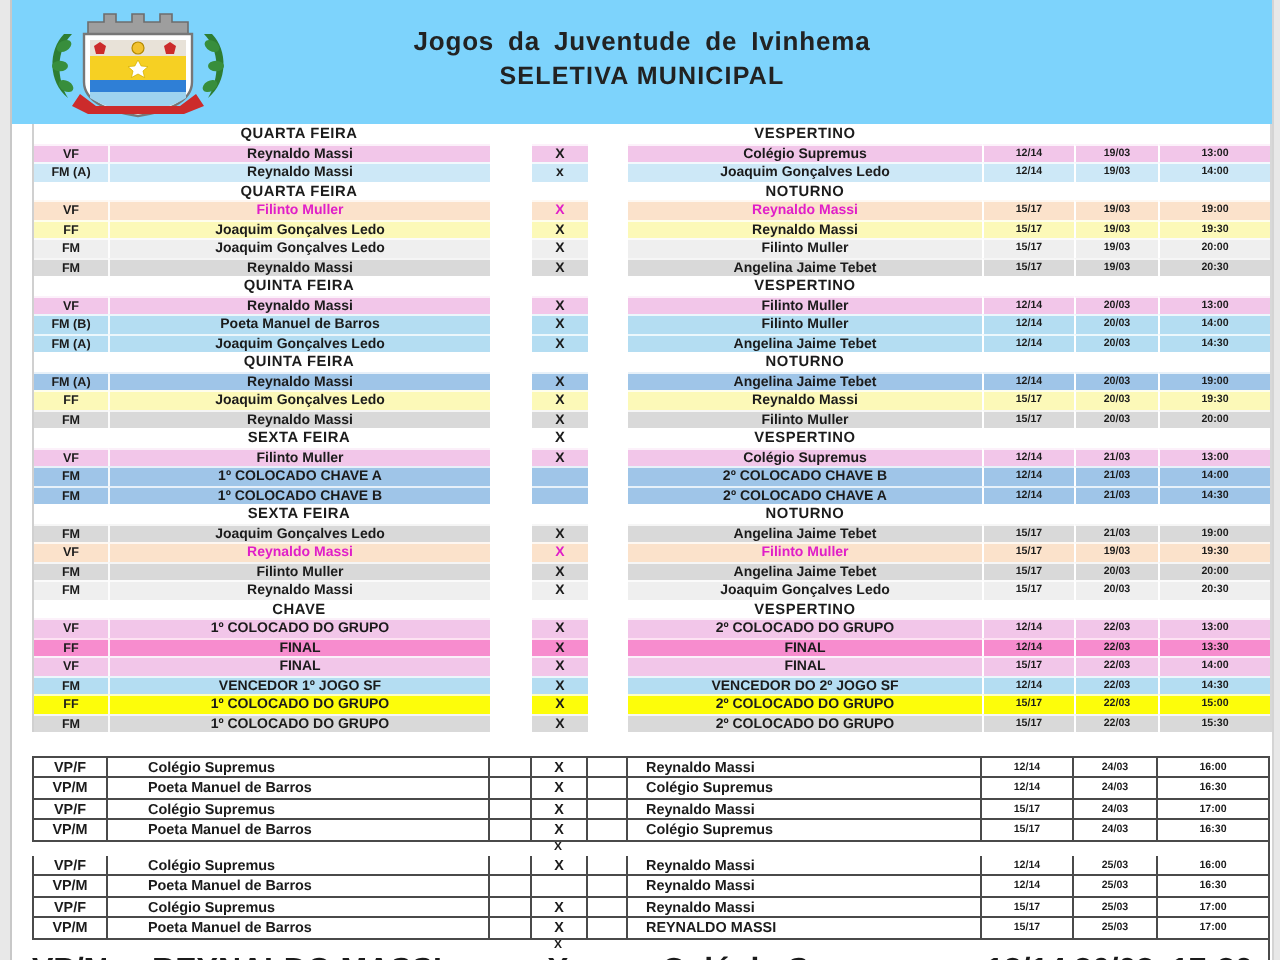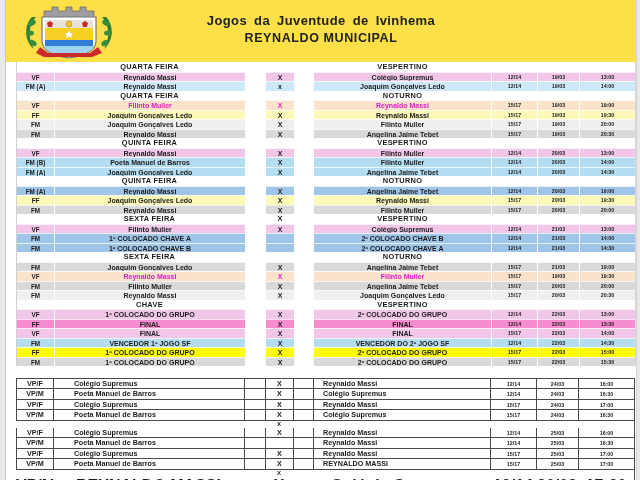--- a/index.html
+++ b/index.html
@@ -4,21 +4,21 @@
 <style>
   html,body{margin:0;padding:0;background:#ffffff;}
   #sheet{position:relative;width:640px;height:480px;background:#ffffff;overflow:hidden;
          font-family:"Liberation Sans","DejaVu Sans",sans-serif;color:#1b1b1b;}
   
   .edge{position:absolute;top:0;bottom:0;background:#e8e8e8;}
   .edge.l{left:0;width:5px;border-right:1px solid #c8c8c8;}
   .edge.r{right:0;width:3px;border-left:1px solid #d4d4d4;}
 
   
-  #hdr{position:absolute;left:6px;right:4px;top:0;height:62px;background:#fde047;}
+  #hdr{position:absolute;left:6px;right:4px;top:0;height:62px;background:#7dd3fc;}
   #crest{position:absolute;left:14px;top:3px;width:98px;height:56px;}
   #titles{position:absolute;left:130px;right:130px;top:13px;text-align:center;}
   #title{font-size:13px;font-weight:bold;letter-spacing:.4px;word-spacing:3px;color:#222;}
   #subtitle{font-size:12.5px;font-weight:bold;letter-spacing:.6px;margin-top:3px;color:#222;}
   #secel{position:absolute;right:14px;top:4px;width:86px;text-align:center;}
   #secel svg{display:block;margin:0 auto;}
   #secel-name{font-size:13px;font-weight:bold;letter-spacing:2px;color:#1a35c8;line-height:11px;}
   #secel-cap{font-size:3px;color:#c03a2b;line-height:4px;white-space:nowrap;overflow:hidden;}
 
   
@@ -85,21 +85,21 @@
       <path d="M25 25 h48 v12 H25 Z" fill="#f6d023"></path>
       <path d="M49 27 l1.6 3 3.4.3 -2.5 2.2 .8 3.3 -3.3 -1.8 -3.3 1.8 .8 -3.3 -2.5 -2.2 3.4 -.3 Z" fill="#fff" stroke="#d8b200" stroke-width="0.4"></path>
       <path d="M25 37 h48 v6 H25 Z" fill="#2f7fd6"></path>
       <path d="M25 43 h48 v3 c-6 4 -14 6 -24 7 c-10 -1 -18 -3 -24 -7 Z" fill="#9ed3ef"></path>
 
       <path d="M20 44 l8 6 42 0 8 -6 4 6 -10 4 -48 0 -8 -4 Z" fill="#cc2b2b"></path>
     </svg>
 
     <div id="titles">
       <div id="title">Jogos da Juventude de Ivinhema</div>
-      <div id="subtitle">REYNALDO MUNICIPAL</div>
+      <div id="subtitle">SELETIVA MUNICIPAL</div>
     </div>
 
   </div>
 
   <div id="main-table">
     <div id="main-rows">
         <div class="trow sec">
           <div class="cell c-cat"></div>
           <div class="cell c-e1">QUARTA FEIRA</div>
           <div class="cell c-g1"></div>

